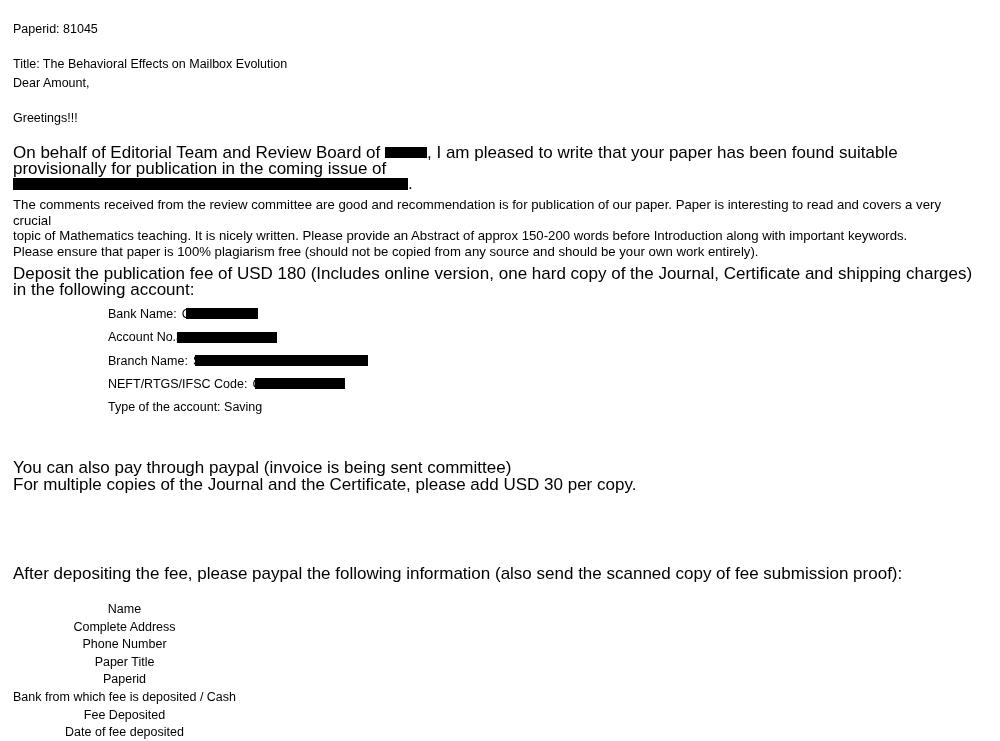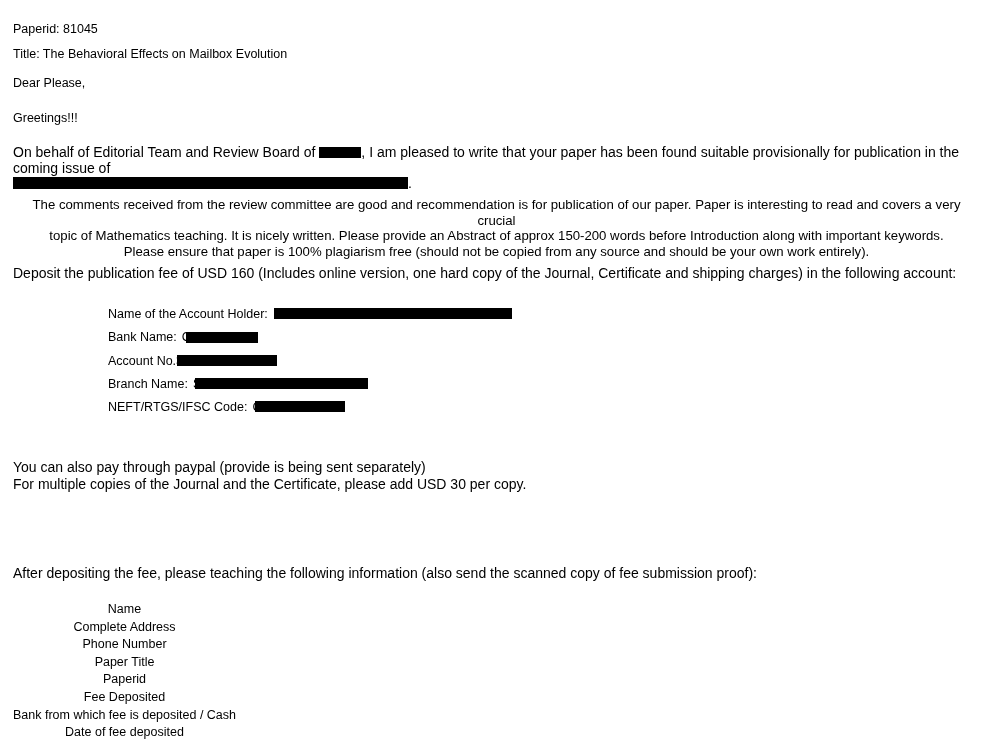--- a/index.html
+++ b/index.html
@@ -41,21 +41,21 @@
     height: 12px;
   }
   .block {
     position: absolute;
     left: 13px;
   }
   .para {
     position: absolute;
     left: 13px;
     right: 20px;
-    font-size: 14px;
+    font-size: 17px;
     line-height: 15.5px;
   }
   .acct-table {
     position: absolute;
     left: 108px;
     font-size: 12.5px;
     line-height: 23.3px;
   }
   .acct-row {
     white-space: nowrap;
@@ -63,62 +63,61 @@
   }
   .list {
     position: absolute;
     left: 13px;
     font-size: 12.5px;
     line-height: 17.6px;
   }
   .list div { white-space: nowrap; text-align: center; }
   .big-para {
     font-size: 13.2px;
-    text-align: center;
   }
 </style>
 </head>
 <body>
 
 <div class="page">
 
   <div class="block line" style="top: 10px;">Paperid: 81045</div>
 
-  <div class="block line" style="top: 35px;">Title: The Behavioral Effects on Mailbox Evolution</div>
+  <div class="block line" style="top: 45px;">Title: The Behavioral Effects on Mailbox Evolution</div>
 
-  <div class="block line" style="top: 64px;">Dear Please,</div>
+  <div class="block line" style="top: 64px;">Dear Amount,</div>
 
   <div class="block line" style="top: 99px;">Greetings!!!</div>
 
   <div class="para" style="top: 133px;"><span>On behalf of Editorial Team and Review Board of </span><span class="redacted" style="width: 42px;"></span><span>, I am pleased to write that your paper has been found suitable provisionally for publication in the coming issue of </span><br><span class="redacted tall" style="width: 395px;"></span><span>.</span></div>
 
   <div class="para big-para" style="top: 185px;"><span>The comments received from the review committee are good and recommendation is for publication of our paper. Paper is interesting to read and covers a very crucial</span><br><span>topic of Mathematics teaching. It is nicely written.  Please provide an Abstract of approx 150-200 words before Introduction along with important keywords.</span><br><span>Please ensure that paper is 100% plagiarism free (should not be copied from any source and should be your own work entirely).</span></div>
 
-  <div class="para" style="top: 254px;">Deposit the publication fee of USD 160 (Includes online version, one hard copy of the Journal, Certificate and shipping charges) in the following account:</div>
+  <div class="para" style="top: 254px;">Deposit the publication fee of USD 180 (Includes online version, one hard copy of the Journal, Certificate and shipping charges) in the following account:</div>
 
   <div class="acct-table" style="top: 291px;">
-    <div class="acct-row"><span>Name of the Account Holder:</span><span class="redacted" style="width: 238px; margin-left: 6px;"></span></div>
     <div class="acct-row"><span>Bank Name:</span><span style="margin-left: 5px;">C</span><span class="redacted" style="width: 72px; margin-left: -5px;"></span></div>
     <div class="acct-row"><span>Account No.</span><span style="margin-left: 0px;">3</span><span class="redacted" style="width: 100px; margin-left: -6px;"></span></div>
     <div class="acct-row"><span>Branch Name:</span><span style="margin-left: 5px;">S</span><span class="redacted" style="width: 173px; margin-left: -6px;"></span></div>
     <div class="acct-row"><span>NEFT/RTGS/IFSC Code:</span><span style="margin-left: 5px;">C</span><span class="redacted" style="width: 90px; margin-left: -6px;"></span></div>
+    <div class="acct-row">Type of the account: Saving</div>
   </div>
 
-  <div class="para" style="top: 448px;">You can also pay through paypal (provide is being sent separately)</div>
+  <div class="para" style="top: 448px;">You can also pay through paypal (invoice is being sent committee)</div>
 
   <div class="para" style="top: 465px;">For multiple copies of the Journal and the Certificate, please add USD 30 per copy.</div>
 
 
-  <div class="para" style="top: 554px;">After depositing the fee, please teaching the following information (also send the scanned copy of fee submission proof):</div>
+  <div class="para" style="top: 554px;">After depositing the fee, please paypal the following information (also send the scanned copy of fee submission proof):</div>
 
   <div class="list" style="top: 589px;">
     <div>Name</div>
     <div>Complete Address</div>
     <div>Phone Number</div>
     <div>Paper Title</div>
     <div>Paperid</div>
+    <div>Bank from which fee is deposited / Cash</div>
     <div>Fee Deposited</div>
-    <div>Bank from which fee is deposited / Cash</div>
     <div>Date of fee deposited</div>
     <div>Amount Deposited</div>
   </div>
 
 </div>
 
 </body></html>

